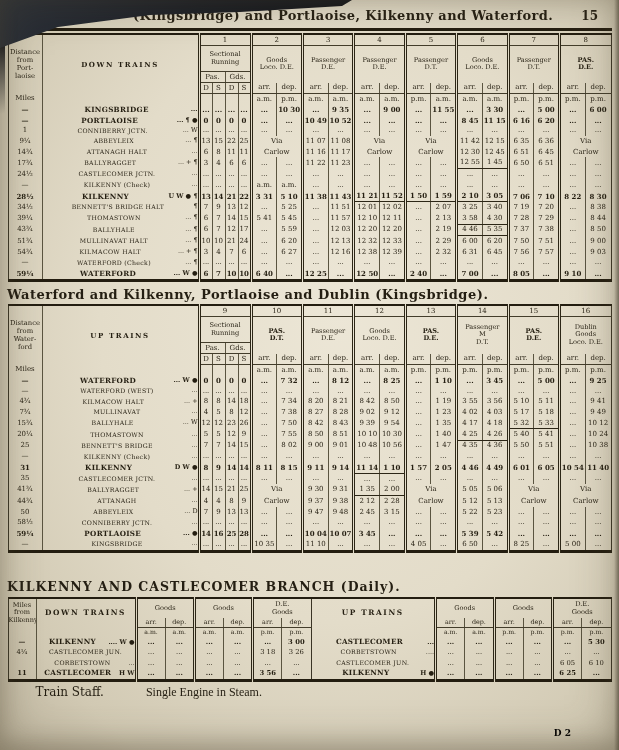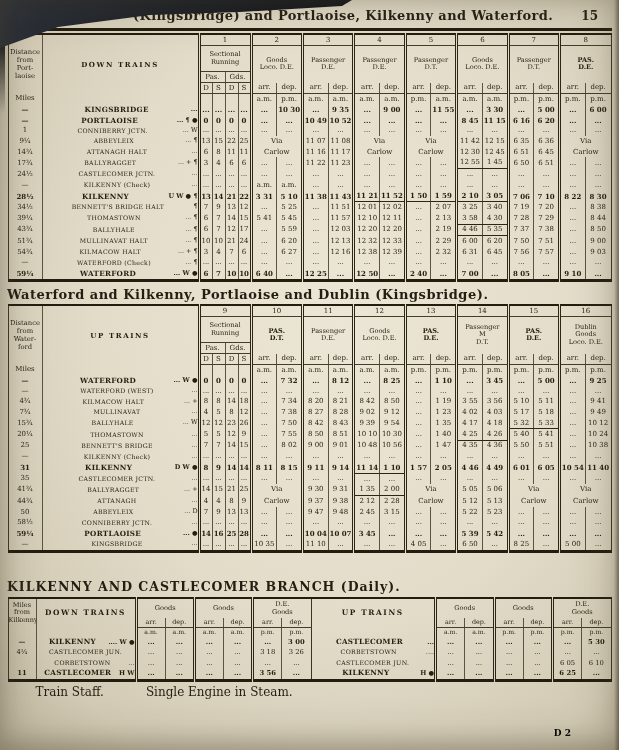--- a/index.html
+++ b/index.html
@@ -67,21 +67,21 @@
   .bt .ad{font-size:6.4px;height:9px;}
   .bt .lr td{height:9px;font-size:6.2px;}
   .bt tr.dr td{height:10.5px;}
   .bt tr.dr.b td{font-weight:bold;}
   .bt tr.dr.b .sn{font-size:7.2px;font-weight:bold;}
   .bt .dist div{font-size:6.6px;line-height:7.5px;}
   .bt .trains{font-size:7.4px;}
 
   .bnotes{display:flex;width:600px;margin:3px auto 0 auto;font-size:12px;gap:0;}
   .bnotes .n0{margin-left:26px;}
-  .bnotes .n1{margin-left:42px;}
+  .bnotes .n1{margin-left:42px;font-family:Liberation Serif, serif;}
   .bnotes .n2{margin-left:40px;flex:1;}
   #d2{position:absolute;right:48px;bottom:12px;font-size:9px;font-weight:bold;z-index:3;}
 </style>
 </head>
 <body>
 
 <div id="stage">
   <div id="book-corner"></div>
   <div id="left-edge"></div>
   <div id="right-edge"></div>

